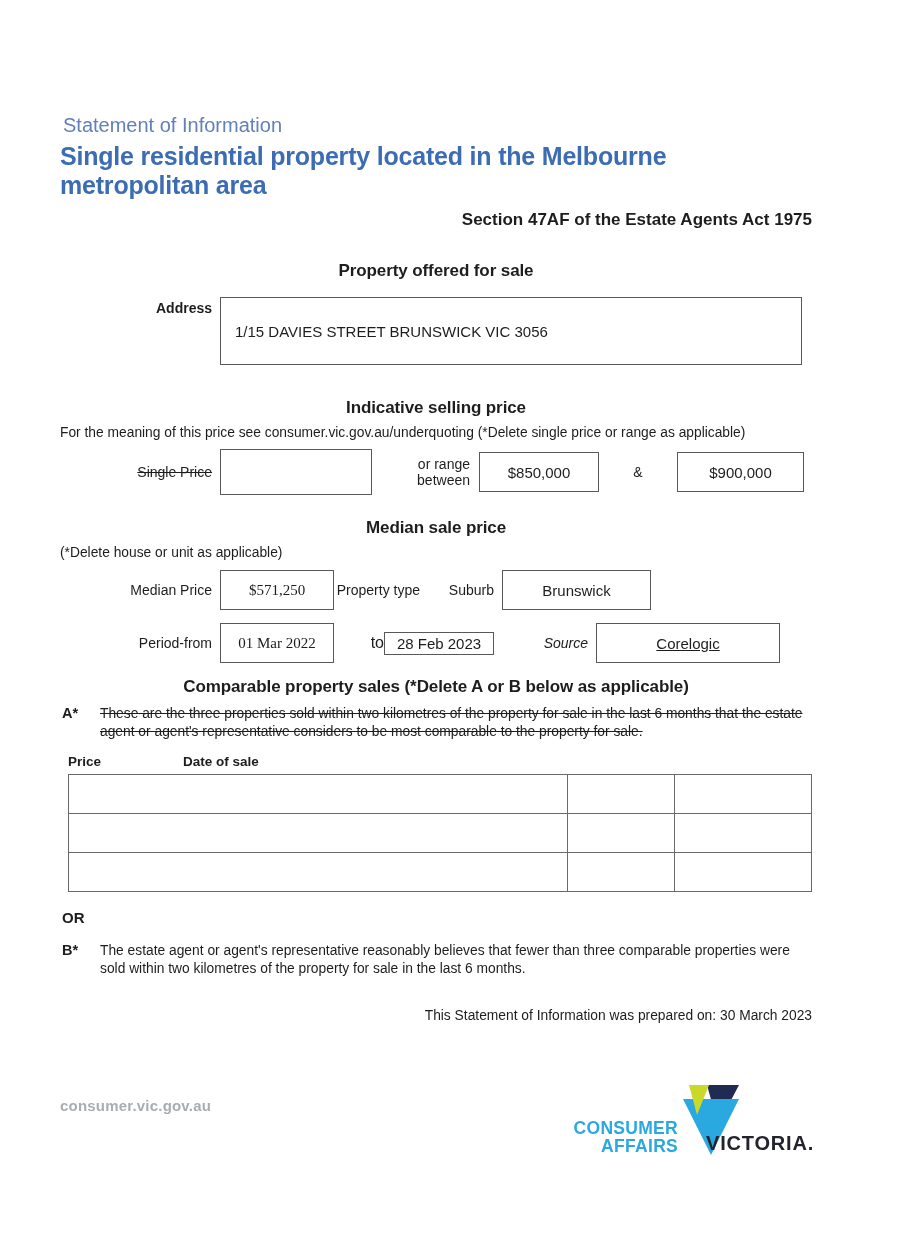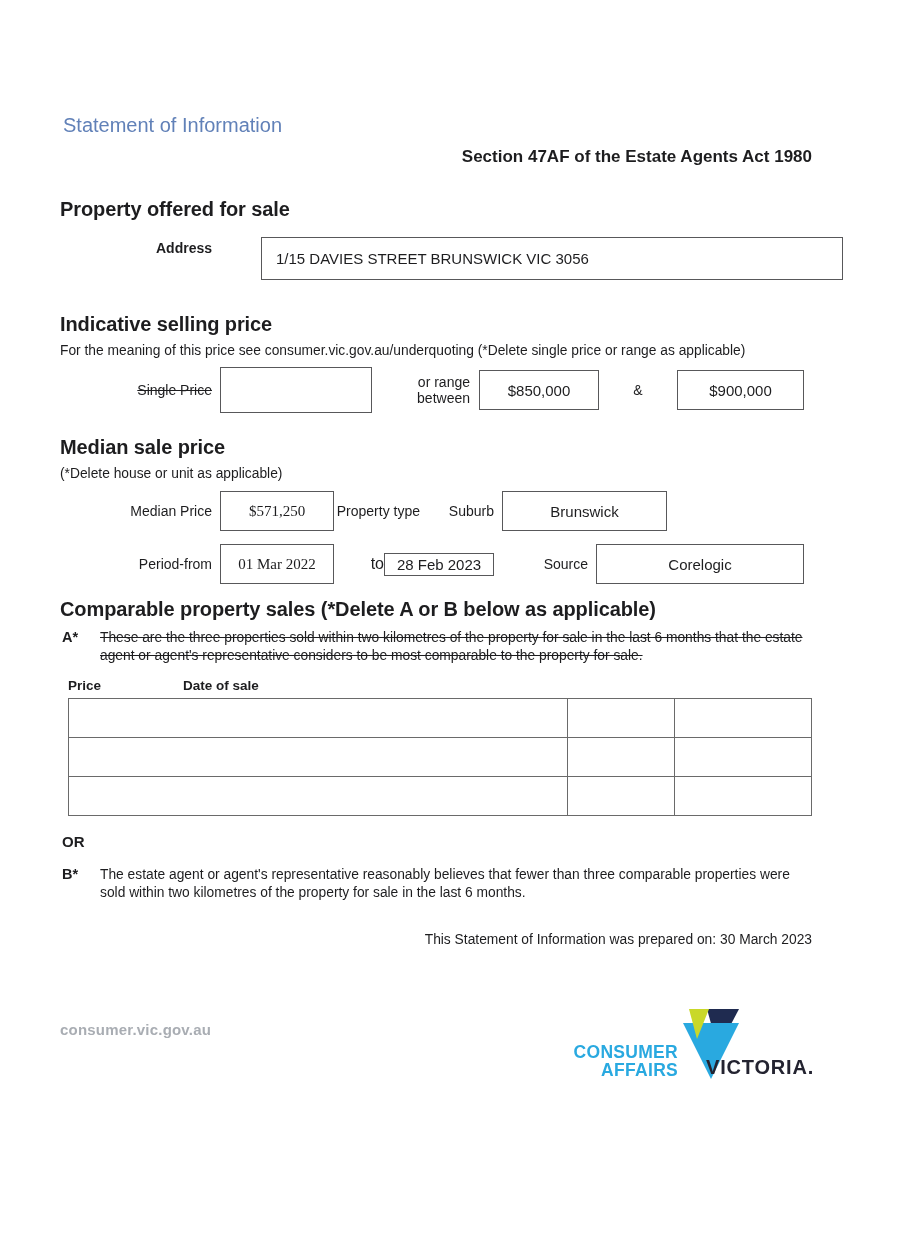--- a/index.html
+++ b/index.html
@@ -4,56 +4,56 @@
 <style>
   * { margin:0; padding:0; box-sizing:border-box; }
   html,body { width:900px; height:1234px; background:#ffffff; overflow:hidden; }
   body { font-family:"Liberation Sans","DejaVu Sans",sans-serif; color:#1d1d1f; }
   .page { width:900px; height:1234px; padding:0 88px 0 60px; position:relative; }
 
   .eyebrow { margin-top:113px; font-size:20px; line-height:24px; color:#6181b8; padding-left:3px; }
   .doc-title { margin-top:5px; font-size:25px; line-height:29px; font-weight:bold; color:#3c6cb4; max-width:690px; letter-spacing:-0.2px; }
   .section-ref { margin-top:10px; text-align:right; font-size:17px; font-weight:bold; }
 
-  .h2 { font-size:20px; font-weight:bold; letter-spacing:-0.1px; }
+  .h2 { font-size:17px; font-weight:bold; letter-spacing:-0.1px;text-align:center; }
   .h-property { margin-top:31px; }
   .h-indicative { margin-top:33px; }
   .h-median { margin-top:23px; }
   .h-comparable { margin-top:14px; }
 
   .note { font-size:13.8px; line-height:17px; margin-top:6px; }
   .form-row { display:flex; align-items:center; }
   .lbl { width:160px; text-align:right; padding-right:8px; font-size:14px; line-height:17px; flex:none; }
   .lbl .bold { font-weight:bold; }
   .sublbl { color:#8c8c8c; font-size:13.5px; }
   .box { border:1.5px solid #58585a; background:#fff; display:flex; align-items:center; justify-content:center; font-size:15px; flex:none; }
 
   .row-address { margin-top:16px; align-items:flex-start; }
   .row-address .lbl { padding-top:3px; }
-  .box-address { width:582px; height:43px; justify-content:flex-start; padding-left:14px;margin-left:41px; }
+  .box-address { width:582px; height:68px; justify-content:flex-start; padding-left:14px; }
 
   .row-indicative { margin-top:8px; }
   .strike { text-decoration:line-through; }
   .box-single { width:152px; height:46px; }
   .range-lbl { width:98px; text-align:right; font-size:14px; line-height:16px; flex:none; }
   .box-low { width:120px; height:40px; margin-left:9px; }
   .amp { width:78px; text-align:center; font-size:14px; flex:none; }
   .box-high { width:127px; height:40px; }
 
   .row-median1 { margin-top:9px; }
   .row-median2 { margin-top:13px; }
   .box-median { width:114px; height:40px;font-family:Liberation Serif, serif; }
   .lbl-ptype { width:101px; text-align:right; padding-right:15px; font-size:14px; flex:none; }
   .box-unit { width:138px; height:40px; }
   .lbl-suburb { width:67px; text-align:right; padding-right:8px; font-size:14px; flex:none; }
-  .box-suburb { width:165px; height:40px; }
+  .box-suburb { width:149px; height:40px; }
   .lbl-to { width:50px; text-align:right; font-size:16px; flex:none; }
   .box-pto { width:110px; height:23px; }
-  .lbl-source { width:102px; text-align:right; padding-right:8px; font-size:14px; flex:none; }
-  .box-source { width:208px; height:40px; }
+  .lbl-source { width:102px; text-align:right; padding-right:8px; font-size:14px; flex:none;font-style:italic; }
+  .box-source { width:184px; height:40px;text-decoration:underline; }
 
   .opt-row { display:flex; align-items:flex-start; margin-top:8px; }
   .opt-label { width:40px; font-size:14.5px; font-weight:bold; flex:none; padding-left:2px; }
   .opt-text { font-size:13.8px; line-height:17.5px; max-width:715px; }
 
   .cmp-headers { display:flex; margin-left:8px; margin-top:14px; font-size:13.5px; font-weight:bold; }
   .cmp-h1 { width:500px; padding-left:2px; }
   .cmp-h2 { width:107px; }
   .cmp-h3 { width:137px; padding-left:8px; }
   .cmp-table { margin-left:8px; margin-top:5px; border-collapse:collapse; }
@@ -70,21 +70,22 @@
   .logo-lines { text-align:right; font-weight:bold; font-size:17.5px; line-height:18px; letter-spacing:0.3px; color:#29a9e0; margin-top:4px; }
   .logo-mark { width:58px; height:70px; margin-left:3px; flex:none; }
   .logo-victoria { font-size:20px; font-weight:bold; color:#232330; letter-spacing:0.8px; margin-left:-33px; margin-top:23px; position:relative; z-index:2; white-space:nowrap; }
 </style>
 </head>
 <body>
 
 <div class="page">
 
   <div class="eyebrow">Statement of Information</div>
-  <div class="section-ref">Section 47AF of the Estate Agents Act 1980</div>
+  <h1 class="doc-title">Single residential property located in the Melbourne metropolitan area</h1>
+  <div class="section-ref">Section 47AF of the Estate Agents Act 1975</div>
 
   <h2 class="h2 h-property">Property offered for sale</h2>
   <div class="form-row row-address">
     <div class="lbl">
       <div class="bold">Address</div>
     </div>
     <div class="box box-address">1/15 DAVIES STREET BRUNSWICK VIC 3056</div>
   </div>
 
   <h2 class="h2 h-indicative">Indicative selling price</h2>

